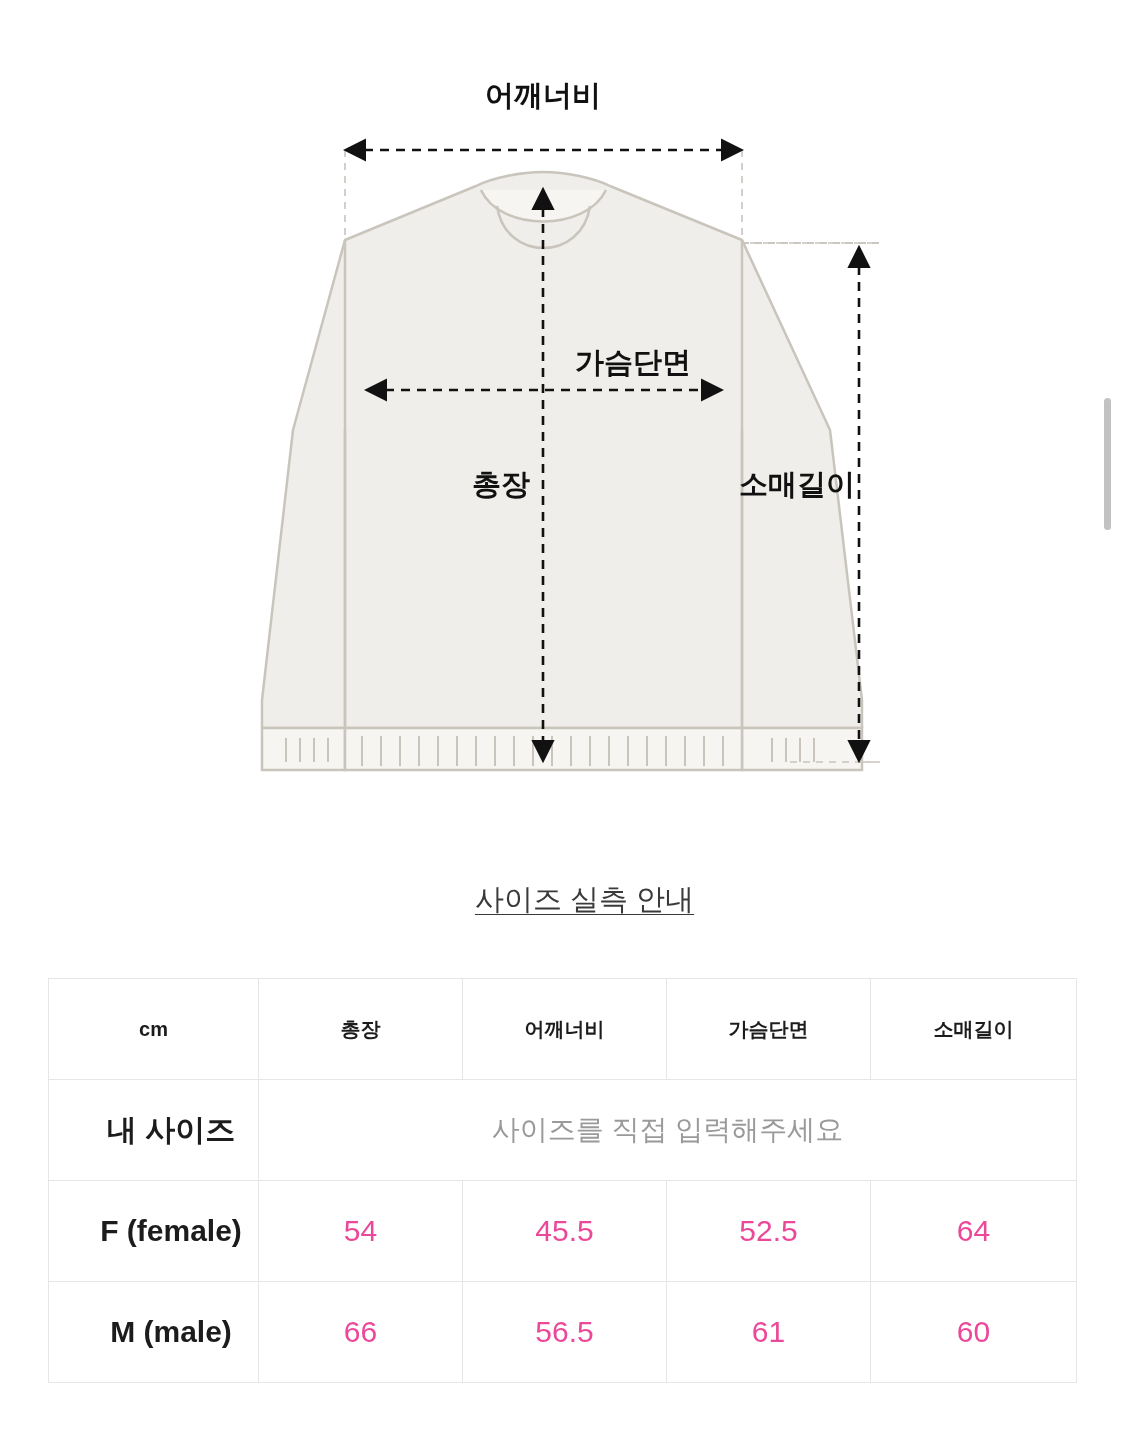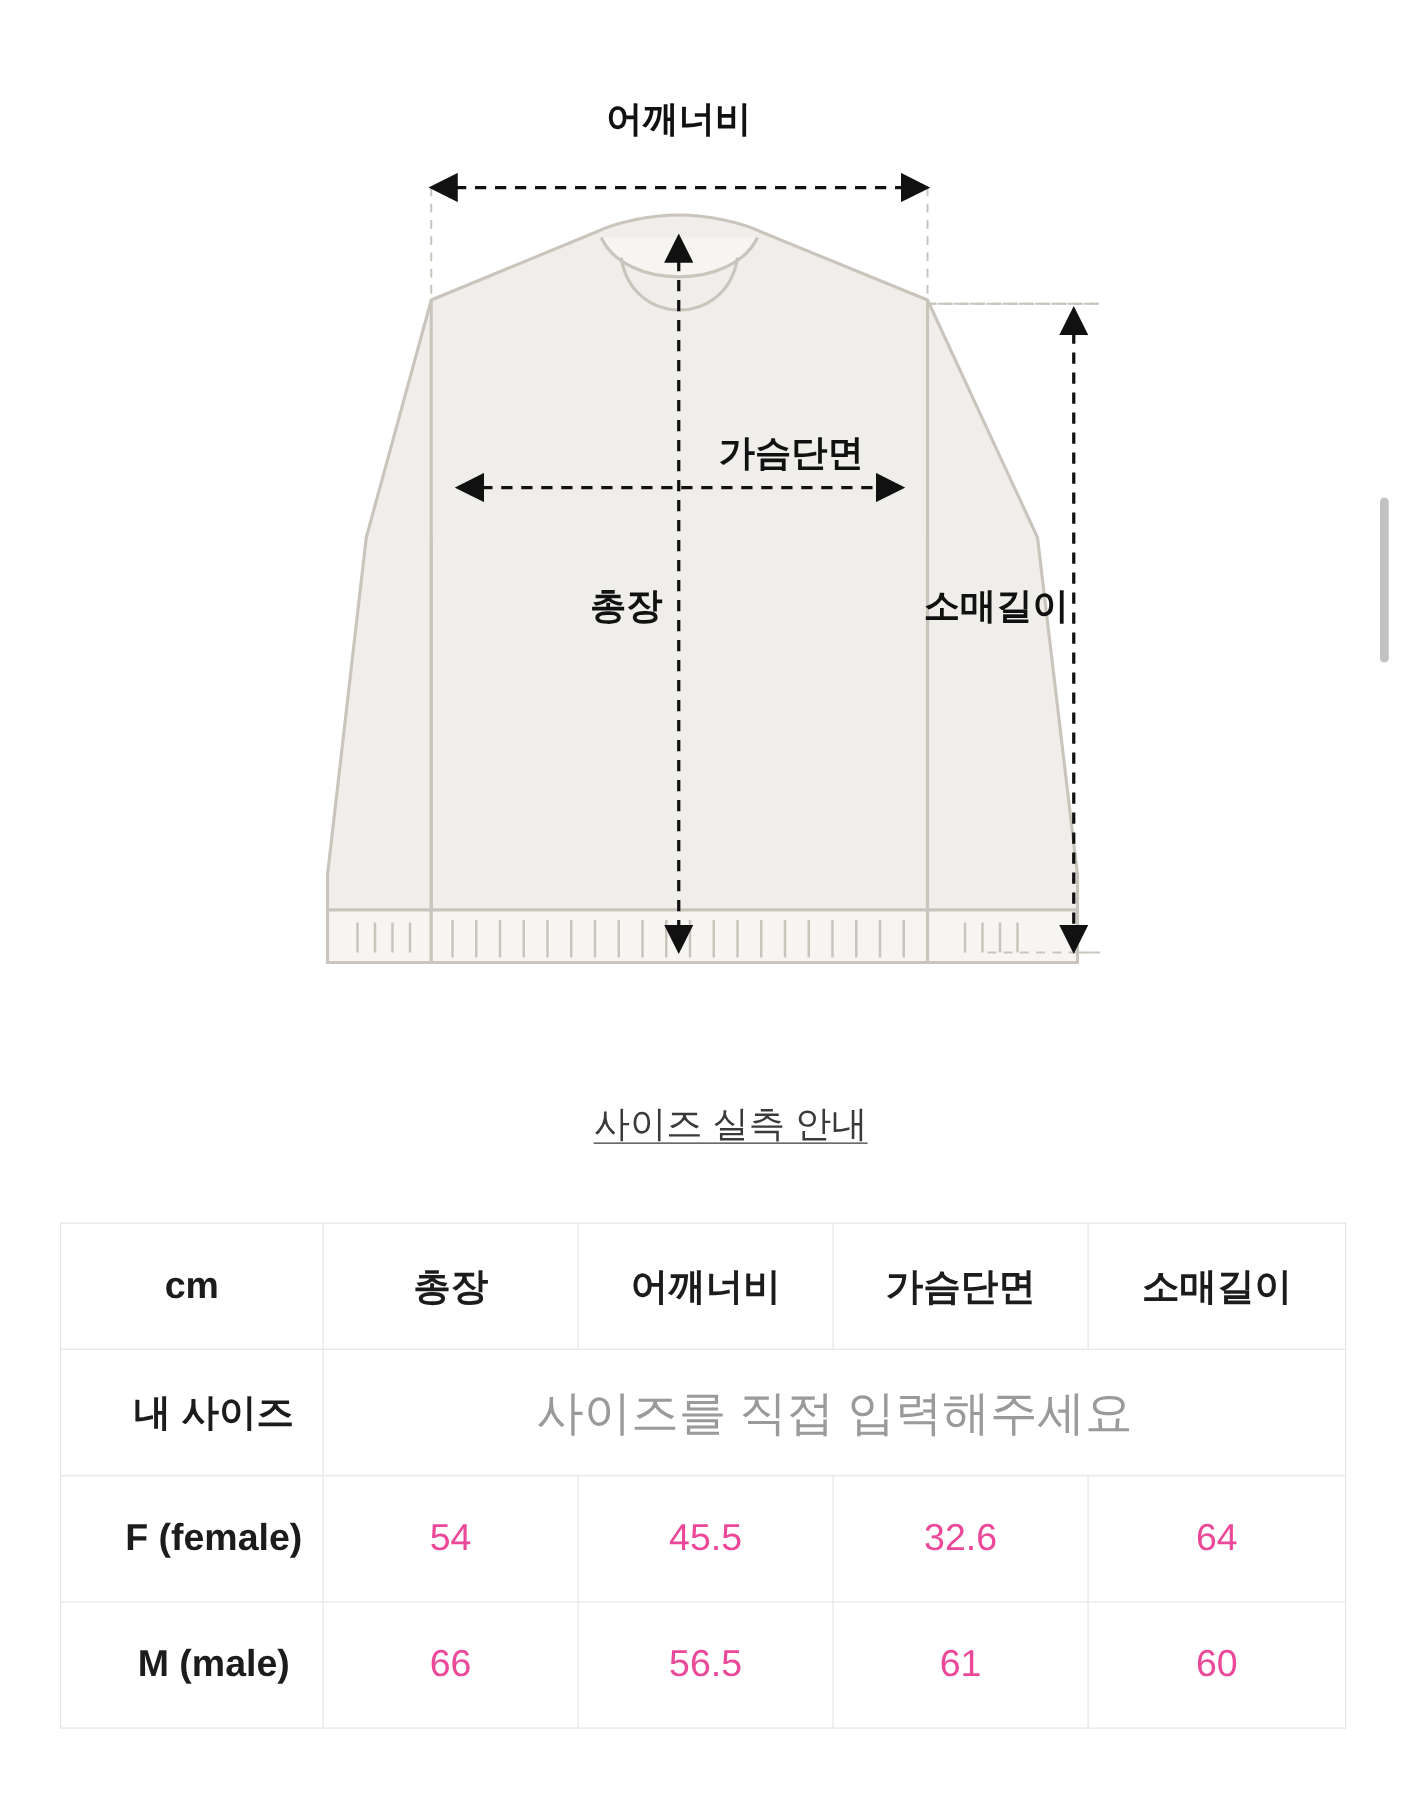--- a/index.html
+++ b/index.html
@@ -63,36 +63,36 @@
 
   .size-table th,
   .size-table td {
     border: 1px solid #e6e6e6;
     height: 98px;
     text-align: center;
     vertical-align: middle;
     font-weight: normal;
   }
   .size-table thead th {
-    font-size: 30px;
+    font-size: 20px;
     color: #1c1c1c;
     font-weight: bold;
   }
   .size-table tbody .rowhead {
     font-size: 30px;
     color: #1c1c1c;
     font-weight: bold;
     padding-left: 36px;
   }
   .size-table tbody td.value {
     font-size: 30px;
     color: #ec4899;
   }
   .size-table td.input-cell {
-    font-size: 38px;
+    font-size: 28px;
     color: #9a9a9a;
   }
   .input-placeholder {
     display: block;
     width: 100%;
     text-align: center;
     color: #9a9a9a;
     cursor: text;
   }
 
@@ -258,21 +258,21 @@
     <tr>
       <td class="rowhead">내 사이즈</td>
       <td class="input-cell" colspan="4">
         <span class="input-placeholder">사이즈를 직접 입력해주세요</span>
       </td>
     </tr>
     <tr>
       <td class="rowhead">F (female)</td>
       <td class="value">54</td>
       <td class="value">45.5</td>
-      <td class="value">32.6</td>
+      <td class="value">52.5</td>
       <td class="value">64</td>
     </tr>
     <tr>
       <td class="rowhead">M (male)</td>
       <td class="value">66</td>
       <td class="value">56.5</td>
       <td class="value">61</td>
       <td class="value">60</td>
     </tr>
   </tbody>

